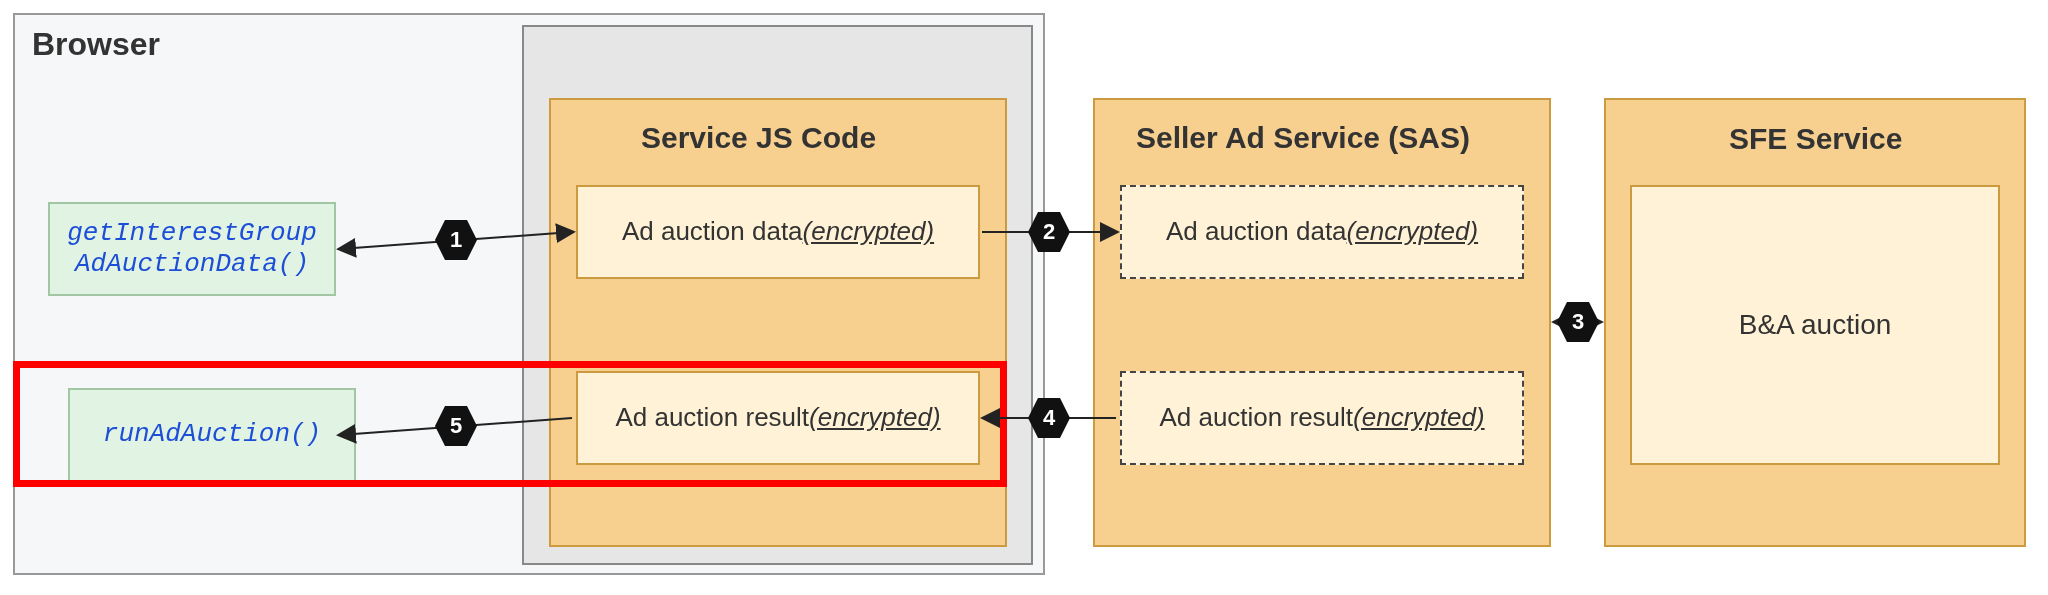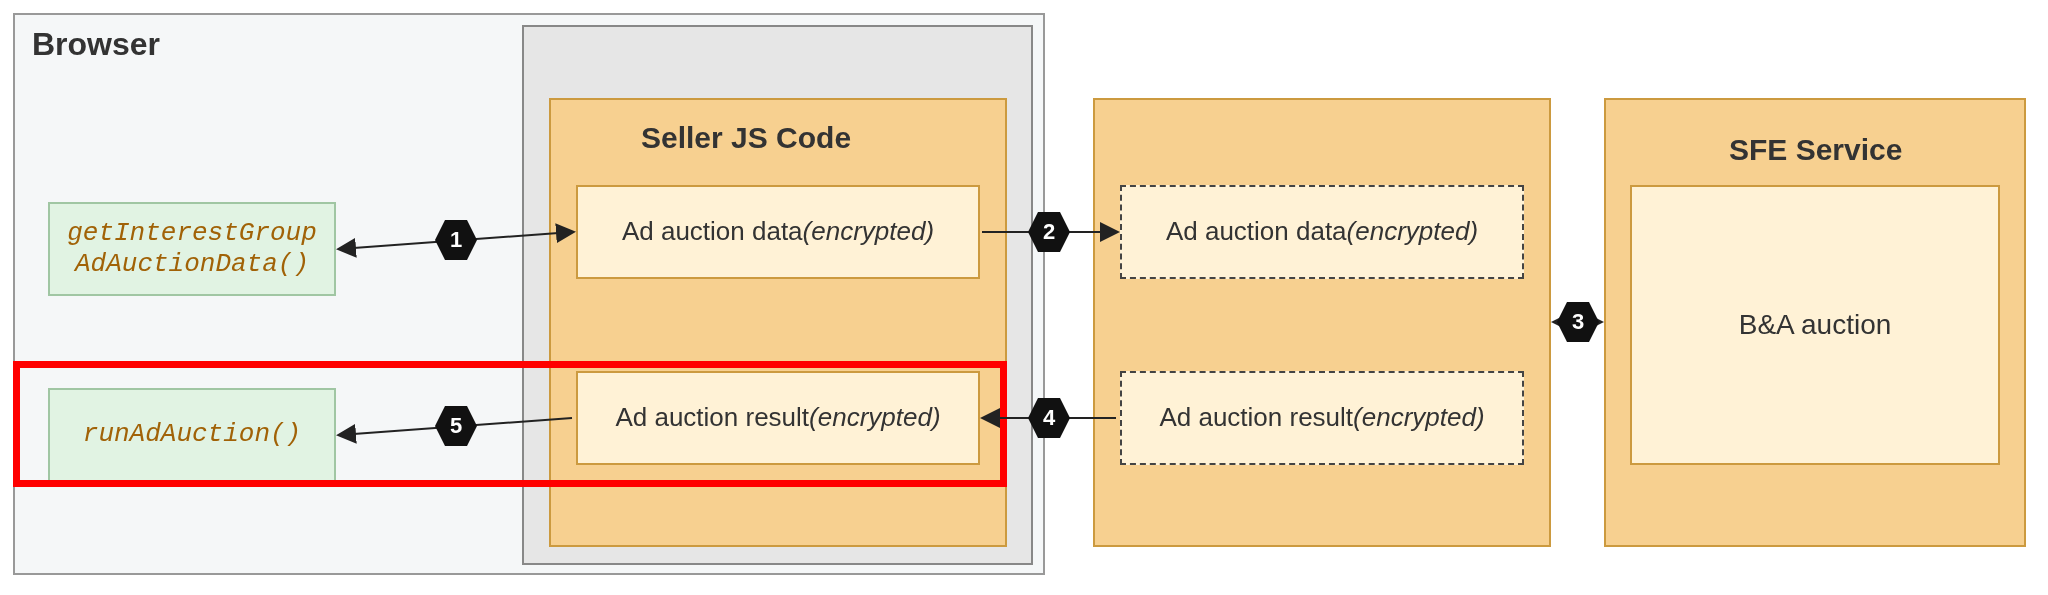--- a/index.html
+++ b/index.html
@@ -62,38 +62,38 @@
     background: #e1f3e3;
     border: 2px solid #a0c6a3;
     display: flex;
     align-items: center;
     justify-content: center;
     font-family: "Courier New", monospace;
     font-style: italic;
     font-size: 26px;
     line-height: 1.2;
     text-align: center;
-    color: #a16207;
+    color: #1d4ed8;
   }
   .api1 { top: 192px; }
-  .api2 { top: 378px; }
+  .api2 { top: 378px; margin-left: 20px; }
   .data-box {
     position: absolute;
     width: 404px;
     height: 94px;
     background: #fff2d6;
     border: 2px solid #cc9a3f;
     display: flex;
     flex-direction: row;
     align-items: center;
     justify-content: center;
     font-size: 26px;
     line-height: 1.2;
   }
-  .data-box .sub { font-style: italic; }
+  .data-box .sub { font-style: italic; text-decoration: underline; }
   .d1 { left: 566px; top: 175px; }
   .d2 { left: 566px; top: 361px; }
   .sas {
     left: 1083px; top: 88px;
     width: 458px; height: 449px;
     background: #f7d090;
     border-color: #cc9a3f;
   }
   .sas-label {
     position: absolute;
@@ -108,21 +108,21 @@
   .d3 { left: 1110px; top: 175px; }
   .d4 { left: 1110px; top: 361px; }
   .sfe {
     left: 1594px; top: 88px;
     width: 422px; height: 449px;
     background: #f7d090;
     border-color: #cc9a3f;
   }
   .sfe-label {
     position: absolute;
-    left: 1719px; top: 123px;
+    left: 1719px; top: 112px;
     font-size: 30px;
     font-weight: bold;
   }
   .ba-box {
     position: absolute;
     left: 1620px; top: 175px;
     width: 370px; height: 280px;
     background: #fff2d6;
     border: 2px solid #cc9a3f;
     display: flex;
@@ -160,21 +160,21 @@
 <body>
 
 <div class="stage">
 
   <div class="box browser"></div>
   <div class="browser-label">Browser</div>
 
   <div class="box publisher-page"></div>
 
   <div class="box seller-js"></div>
-  <div class="seller-js-label">Seller JS Code</div>
+  <div class="seller-js-label">Service JS Code</div>
 
   <div class="api-box api1">
     <div>
       <span>getInterestGroup</span><br>
       <span>AdAuctionData()</span>
     </div>
   </div>
   <div class="api-box api2">
     <span>runAdAuction()</span>
   </div>
@@ -182,20 +182,21 @@
   <div class="data-box d1">
     <span>Ad auction data</span>
     <span class="sub">(encrypted)</span>
   </div>
   <div class="data-box d2">
     <span>Ad auction result</span>
     <span class="sub">(encrypted)</span>
   </div>
 
   <div class="box sas"></div>
+  <div class="sas-label">Seller Ad Service (SAS)</div>
   <div class="data-box dashed d3">
     <span>Ad auction data</span>
     <span class="sub">(encrypted)</span>
   </div>
   <div class="data-box dashed d4">
     <span>Ad auction result</span>
     <span class="sub">(encrypted)</span>
   </div>
 
   <div class="box sfe"></div>

